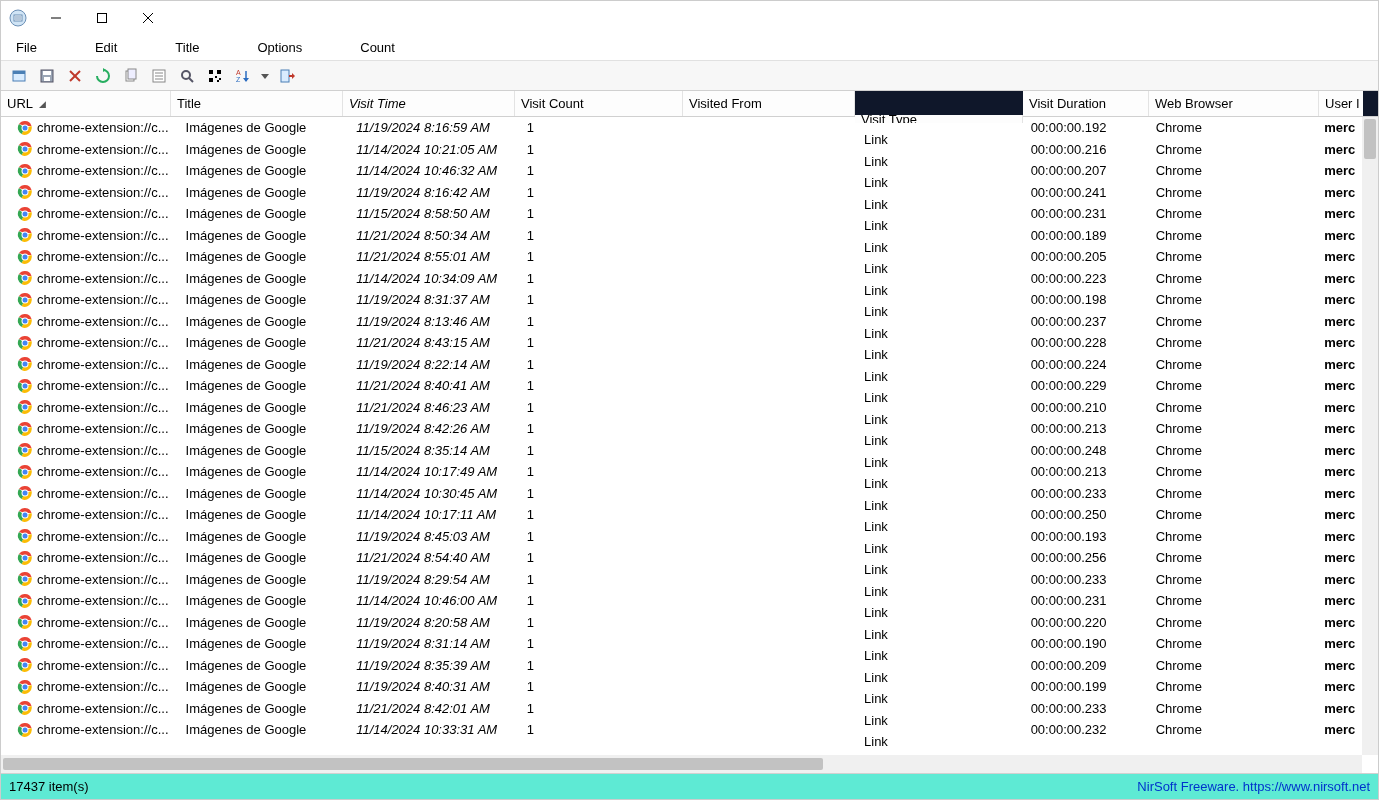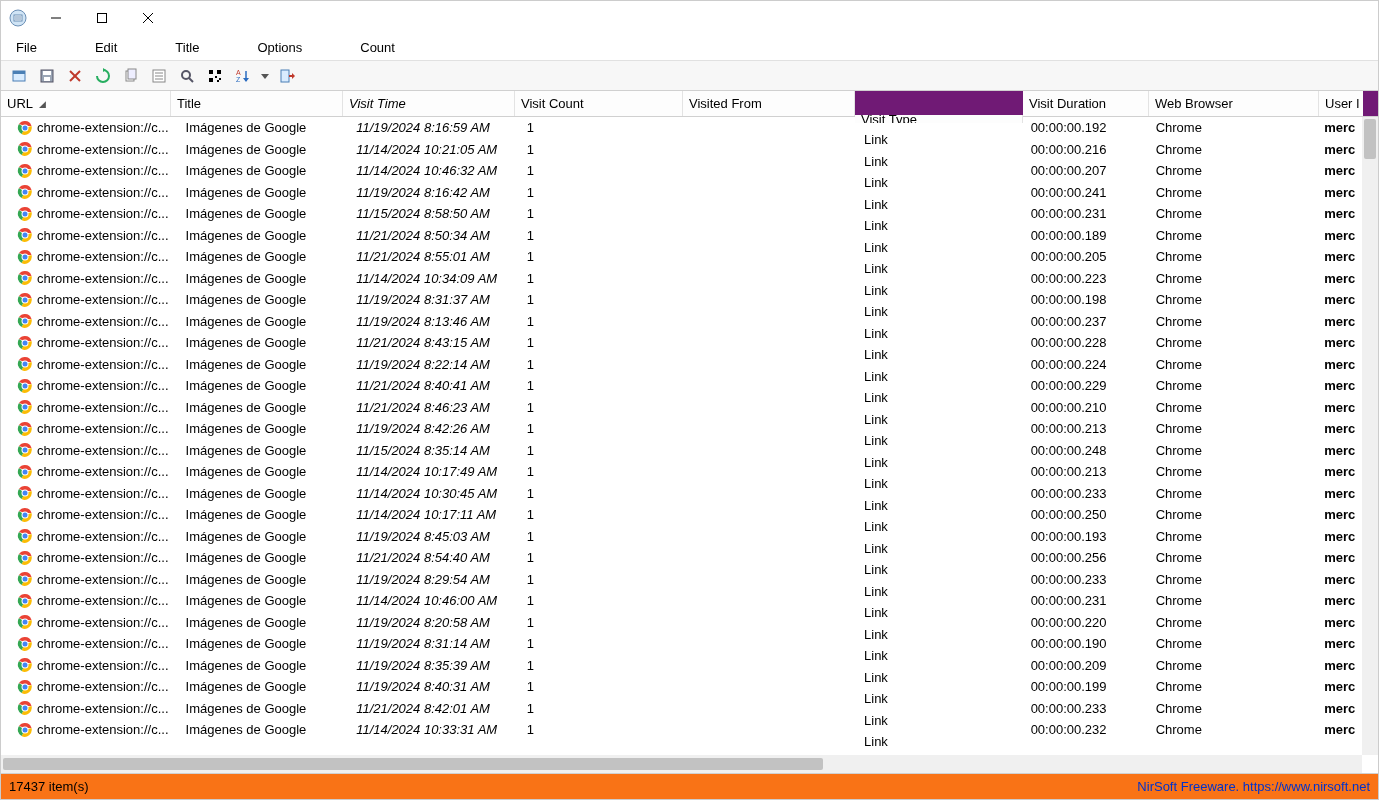--- a/index.html
+++ b/index.html
@@ -59,21 +59,21 @@
 }
 .grid-wrap {
   flex:1;
   overflow:hidden;
   position:relative;
   background:#fff;
 }
 .grid-header {
   display:flex;
   height:26px;
-  background:#701a75;
+  background:#0f172a;
   border-bottom:1px solid #d0d0d0;
 }
 .col {
   padding: 4px 6px;
   font-size:13px;
   color:#000;
   border-right:1px solid #e3e3e3;
   white-space:nowrap;
   overflow:hidden;
   text-overflow:ellipsis;
@@ -122,21 +122,21 @@
 .hscroll-thumb{
   position:absolute; top:3px; bottom:3px; left:2px; width:820px;
   background:#c2c2c2; border-radius:2px;
 }
 .statusbar {
   height:26px;
   display:flex;
   align-items:center;
   padding:0 8px;
   border-top:1px solid #d0d0d0;
-  background:#f97316;
+  background:#5eead4;
   font-size:13px;
   gap:20px;
 }
 .statusbar .status-left{ flex:1; }
 .statusbar .status-right{ color:#0033cc; font-weight:normal;}
 svg{display:block;}
 </style>
 </head>
 <body>
 

